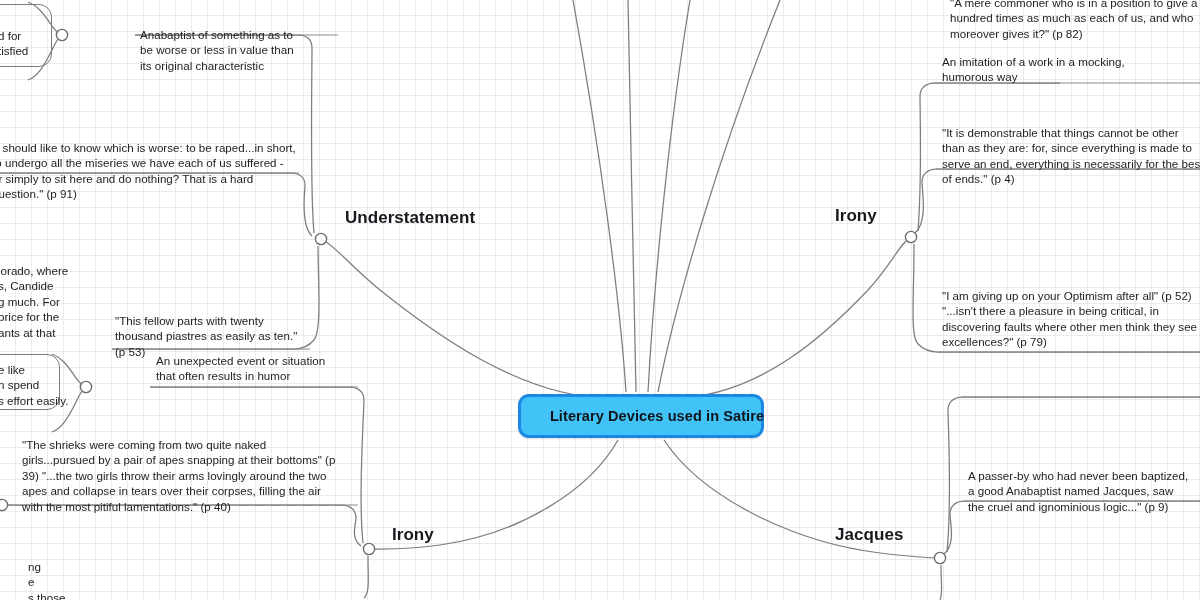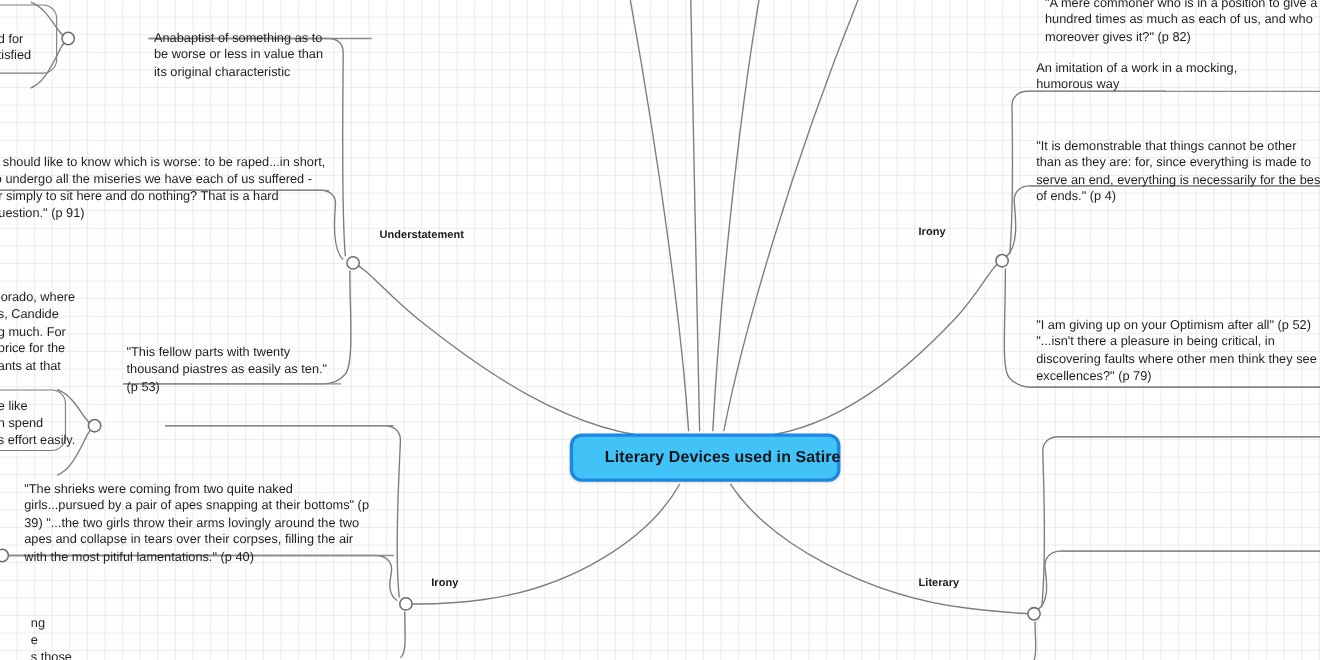--- a/index.html
+++ b/index.html
@@ -66,21 +66,21 @@
     font-weight: bold;
     color: #10141a;
     letter-spacing: 0.1px;
     white-space: nowrap;
     margin-left: 32px;
   }
 
   
   .branch-label {
     position: absolute;
-    font-size: 10px;
+    font-size: 17px;
     font-weight: bold;
     color: #16191d;
     white-space: nowrap;
     letter-spacing: 0.05px;
   }
 
   
   .leaf {
     position: absolute;
     font-size: 11.6px;
@@ -193,34 +193,36 @@
   <div class="root-node">
     <span class="root-label">Literary Devices used in Satire</span>
   </div>
 
   <div class="branch-label" style="left:345px; top:208px;">Understatement</div>
 
   <div class="branch-label" style="left:392px; top:525px;">Irony</div>
 
   <div class="branch-label" style="left:835px; top:206px;">Irony</div>
 
-  <div class="branch-label" style="left:835px; top:525px;">Literary</div>
+  <div class="branch-label" style="left:835px; top:525px;">Jacques</div>
 
   <div class="leaf" style="left:140px; top:27px; width:160px;">Anabaptist of something as to be worse or less in value than its original characteristic</div>
 
   <div class="leaf" style="left:-8px; top:140px; width:305px;">"I should like to know which is worse: to be raped...in short, to undergo all the miseries we have each of us suffered - or simply to sit here and do nothing? That is a hard question." (p 91)</div>
 
   <div class="leaf" style="left:115px; top:313px; width:190px;">"This fellow parts with twenty thousand piastres as easily as ten." (p 53)</div>
 
+  <div class="leaf" style="left:156px; top:353px; width:186px;">An unexpected event or situation that often results in humor</div>
 
   <div class="leaf" style="left:22px; top:437px; width:320px;">"The shrieks were coming from two quite naked girls...pursued by a pair of apes snapping at their bottoms" (p 39) "...the two girls throw their arms lovingly around the two apes and collapse in tears over their corpses, filling the air with the most pitiful lamentations." (p 40)</div>
 
   <div class="leaf" style="left:950px; top:-5px; width:252px;">"A mere commoner who is in a position to give a hundred times as much as each of us, and who moreover gives it?" (p 82)</div>
 
   <div class="leaf" style="left:942px; top:42px; width:200px;margin-top:12px;">An imitation of a work in a mocking, humorous way</div>
 
   <div class="leaf" style="left:942px; top:125px; width:262px;">"It is demonstrable that things cannot be other than as they are: for, since everything is made to serve an end, everything is necessarily for the best of ends." (p 4)</div>
 
   <div class="leaf" style="left:942px; top:288px; width:262px;">"I am giving up on your Optimism after all" (p 52) "...isn't there a pleasure in being critical, in discovering faults where other men think they see excellences?" (p 79)</div>
 
 
+  <div class="leaf" style="left:968px; top:468px; width:224px;">A passer-by who had never been baptized, a good Anabaptist named Jacques, saw the cruel and ignominious logic..." (p 9)</div>
 
 </div>
 
 </body></html>

